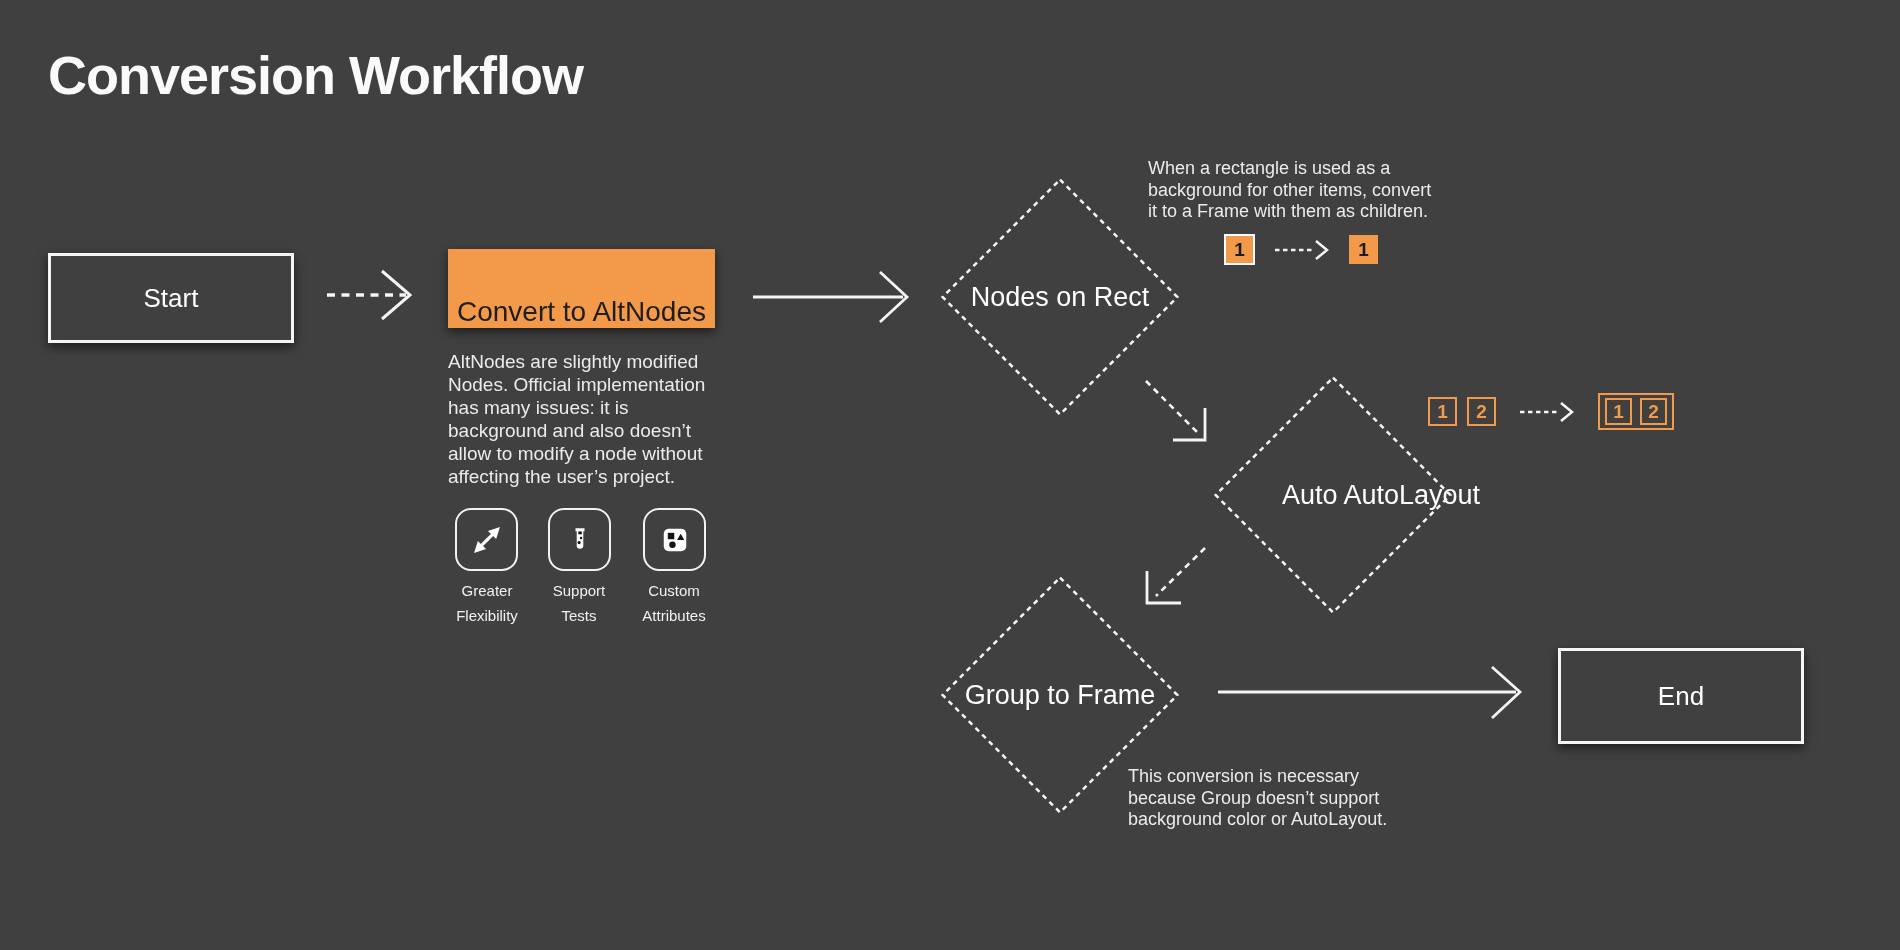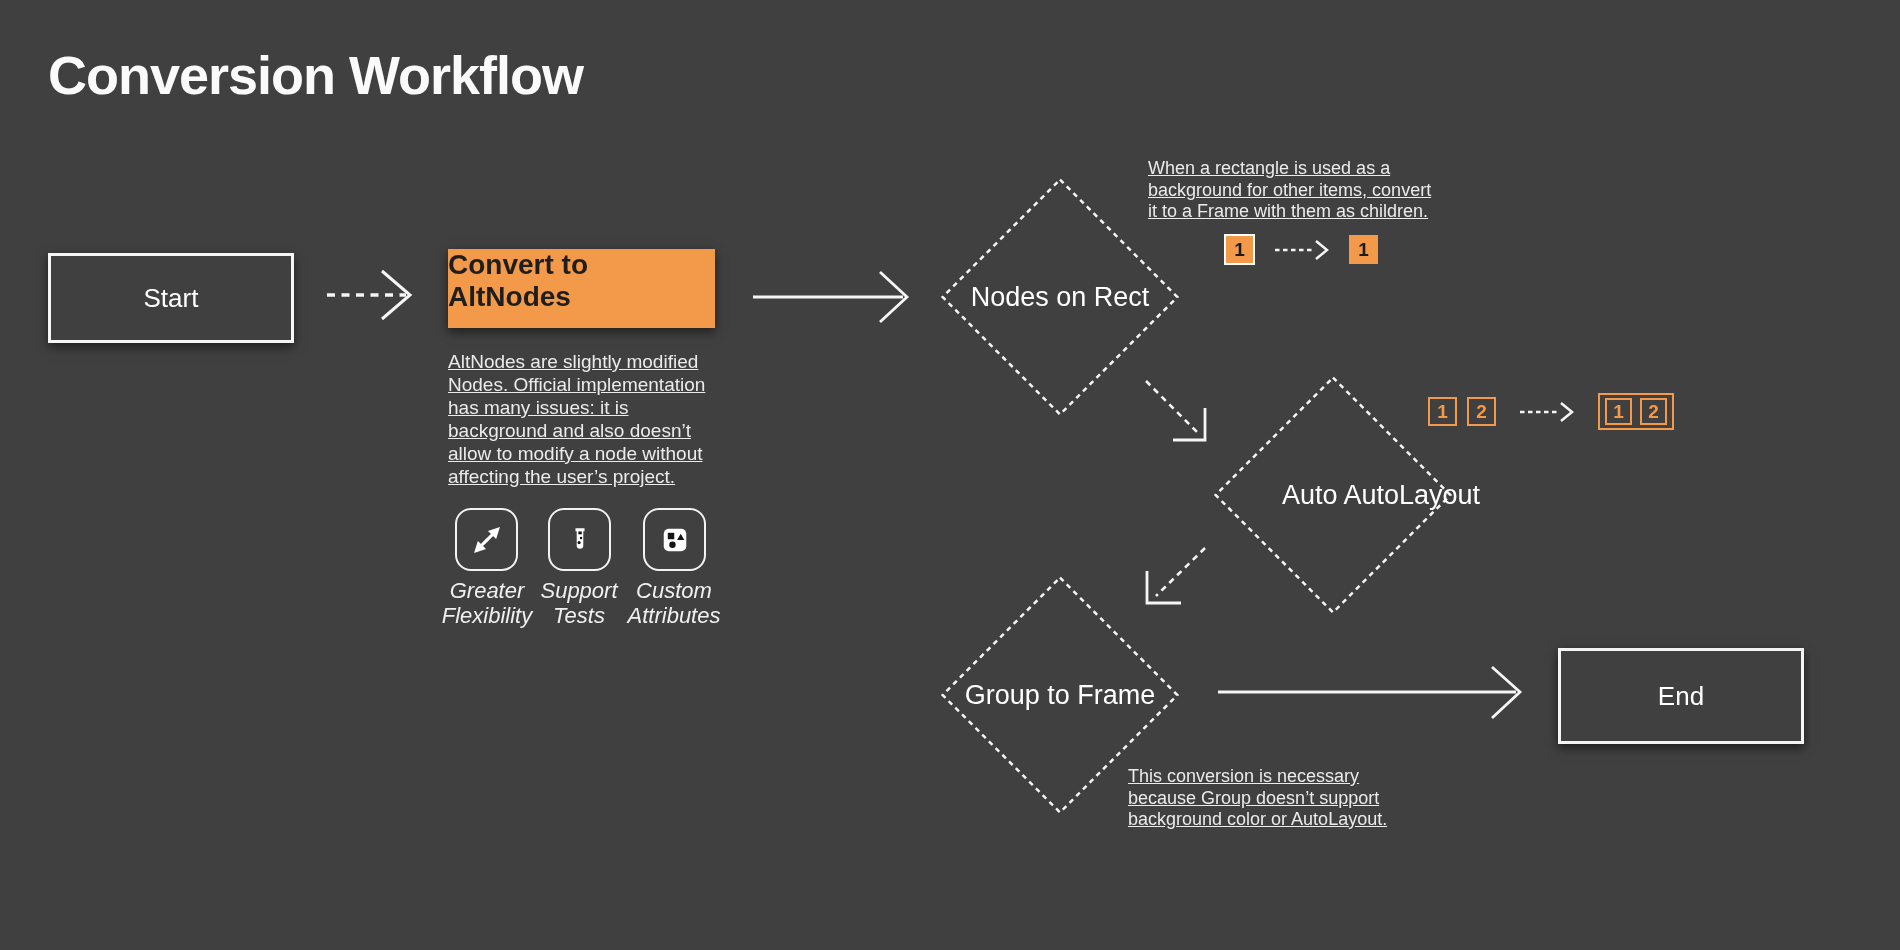--- a/index.html
+++ b/index.html
@@ -11,39 +11,39 @@
     position:absolute;left:48px;top:46px;margin:0;
     font-size:54px;font-weight:700;letter-spacing:-1px;color:#fafafa;line-height:1.1;
   }
   .canvas{position:absolute;left:0;top:0;}
   .rect-node{
     position:absolute;display:flex;align-items:center;justify-content:center;
     border:3px solid #f5f5f5;color:#fff;font-size:26px;
     box-shadow:0 4px 10px rgba(0,0,0,.55);
   }
   .process-node{
-    position:absolute;display:flex;align-items:flex-start;justify-content:center;
-    background:#F2994A;color:#1e1e1e;font-size:28px;font-weight:700;
+    position:absolute;display:flex;align-items:flex-end;justify-content:center;
+    background:#F2994A;color:#1e1e1e;font-size:28px;font-weight:400;
     box-shadow:0 4px 10px rgba(0,0,0,.55);
   }
   .diamond-label{
     position:absolute;transform:translate(-50%,-50%);
     color:#fff;font-size:27px;white-space:nowrap;
   }
   .note{
-    position:absolute;font-size:18px;line-height:21.5px;color:#ebebeb;white-space:pre-line;text-decoration:underline;
+    position:absolute;font-size:18px;line-height:21.5px;color:#ebebeb;white-space:pre-line;
   }
   .note.big{font-size:19px;line-height:23px;}
   .feature-icon-box{
     position:absolute;width:63px;height:63px;border:2.5px solid #f2f2f2;border-radius:16px;
     display:flex;align-items:center;justify-content:center;box-sizing:border-box;
   }
   .feature-label{
     position:absolute;transform:translateX(-50%);text-align:center;
-    font-size:22px;line-height:25px;color:#f0f0f0;white-space:pre-line;font-style:italic;
+    font-size:15px;line-height:25px;color:#f0f0f0;white-space:pre-line;
   }
   .illus{position:absolute;display:flex;align-items:center;}
   .chip{
     display:flex;align-items:center;justify-content:center;
     font-weight:700;font-size:19px;box-sizing:border-box;
   }
   .chip.filled{background:#F2994A;color:#1c1c1c;}
   .chip.filled-bordered{background:#F2994A;color:#1c1c1c;border:2px solid #fff;}
   .chip.outlined{background:transparent;color:#F2994A;border:2px solid #F2994A;}
   .chip-group{

